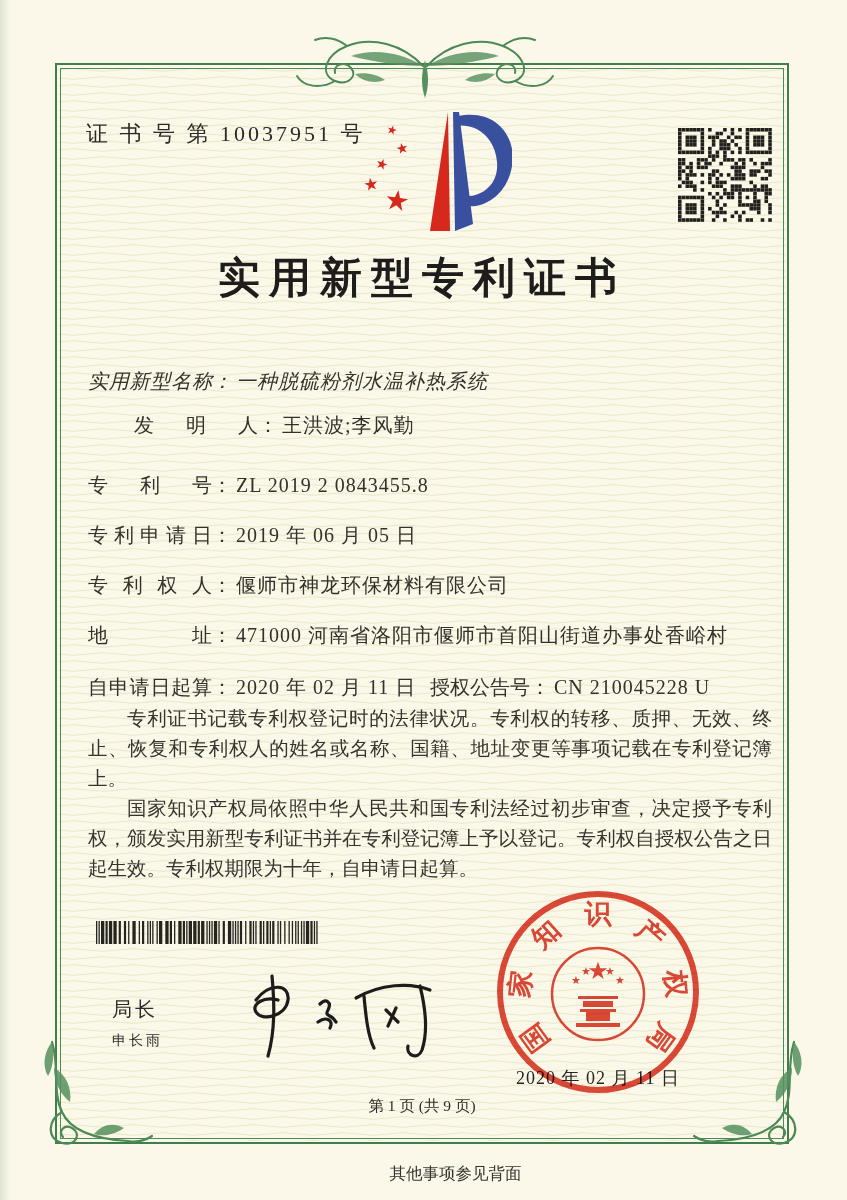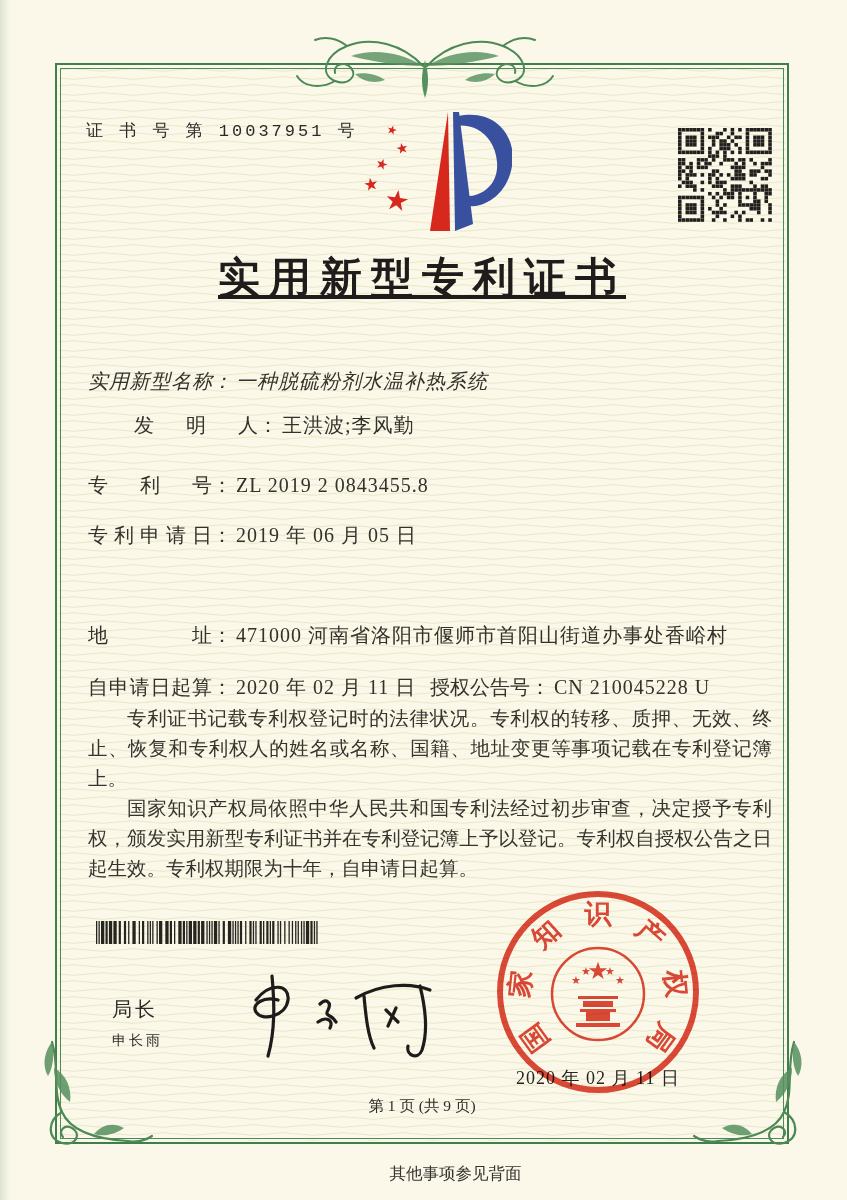--- a/index.html
+++ b/index.html
@@ -7,23 +7,23 @@
         font-family:"Liberation Serif","DejaVu Serif",serif;color:#2e2d29;overflow:hidden;}
   .edge-strip{position:absolute;left:0;top:0;width:10px;height:100%;
         background:linear-gradient(to right,#dde4cf,#fbf8ea);}
   
   .frame-outer{position:absolute;left:55px;top:63px;width:734px;height:1081px;
         border:2.5px solid #3f7f4b;box-sizing:border-box;}
   .frame-inner{position:absolute;left:3px;top:3px;right:3px;bottom:3px;
         border:1px solid #4c8a57;}
   .guilloche{position:absolute;left:58px;top:66px;}
   .abs{position:absolute;}
-  .cert-no{left:86px;top:119px;font-size:17px;letter-spacing:3px;color:#2b2a26;font-family:Liberation Mono, monospace;}
+  .cert-no{left:86px;top:119px;font-size:22px;letter-spacing:3px;color:#2b2a26;}
   .title{left:0;top:250px;width:844px;text-align:center;font-size:42px;font-weight:700;
-        letter-spacing:9px;color:#1e1d1b;text-decoration:underline;}
+        letter-spacing:9px;color:#1e1d1b;}
   .field-row{left:88px;width:684px;height:30px;font-size:20px;color:#333129;}
   .f-label{display:inline-block;width:124px;text-align:justify;text-align-last:justify;
         vertical-align:top;}
   .f-colon{display:inline-block;margin:0 4px 0 0;}
   .f-value{letter-spacing:1px;}
   .pair2{position:absolute;left:342px;top:0;}
   .paras{left:88px;top:704px;width:684px;font-size:19.5px;line-height:30px;
         text-align:justify;color:#36342d;}
   .paras p{margin:0;text-indent:2em;}
   .director-post{left:112px;top:996px;font-size:20px;letter-spacing:3px;color:#2c2b27;}
@@ -559,20 +559,23 @@
   </div>
   <div class="abs field-row" style="top:412px;margin-left:46px;">
     <span class="f-label">发明人</span><span class="f-colon">：</span><span class="f-value">王洪波;李风勤</span>
   </div>
   <div class="abs field-row" style="top:472px;">
     <span class="f-label">专利号</span><span class="f-colon">：</span><span class="f-value">ZL 2019 2 0843455.8</span>
   </div>
   <div class="abs field-row" style="top:522px;">
     <span class="f-label">专利申请日</span><span class="f-colon">：</span><span class="f-value">2019 年 06 月 05 日</span>
   </div>
+  <div class="abs field-row" style="top:572px;">
+    <span class="f-label">专利权人</span><span class="f-colon">：</span><span class="f-value">偃师市神龙环保材料有限公司</span>
+  </div>
   <div class="abs field-row" style="top:622px;">
     <span class="f-label">地址</span><span class="f-colon">：</span><span class="f-value">471000 河南省洛阳市偃师市首阳山街道办事处香峪村</span>
   </div>
   <div class="abs field-row" style="top:674px;">
     <span class="f-label">自申请日起算</span><span class="f-colon">：</span><span class="f-value">2020 年 02 月 11 日</span>
     <span class="pair2">
       <span>授权公告号</span><span class="f-colon">：</span><span class="f-value">CN 210045228 U</span>
     </span>
   </div>
 

